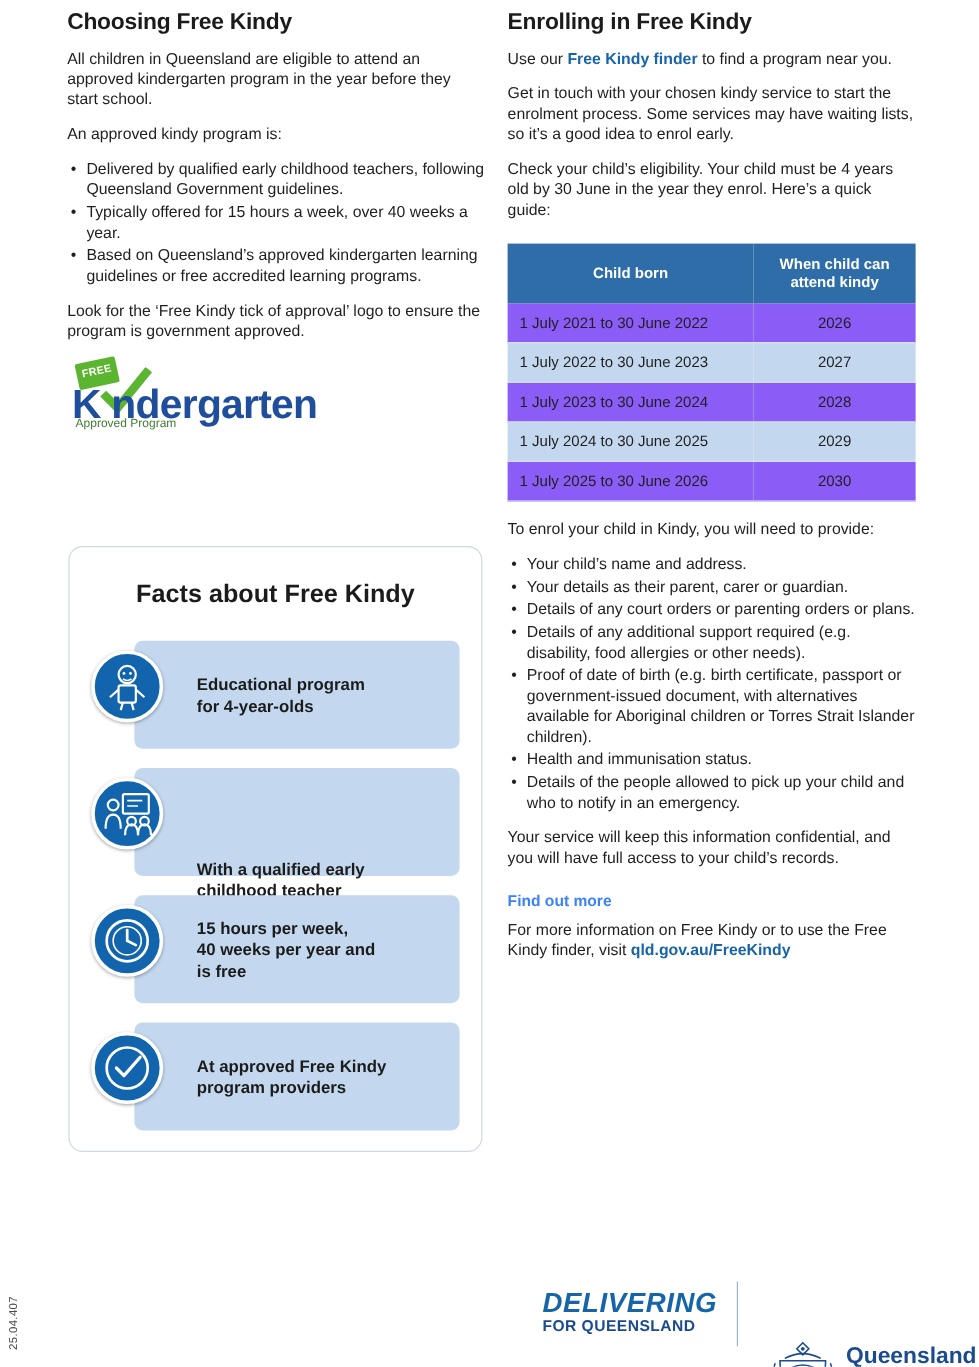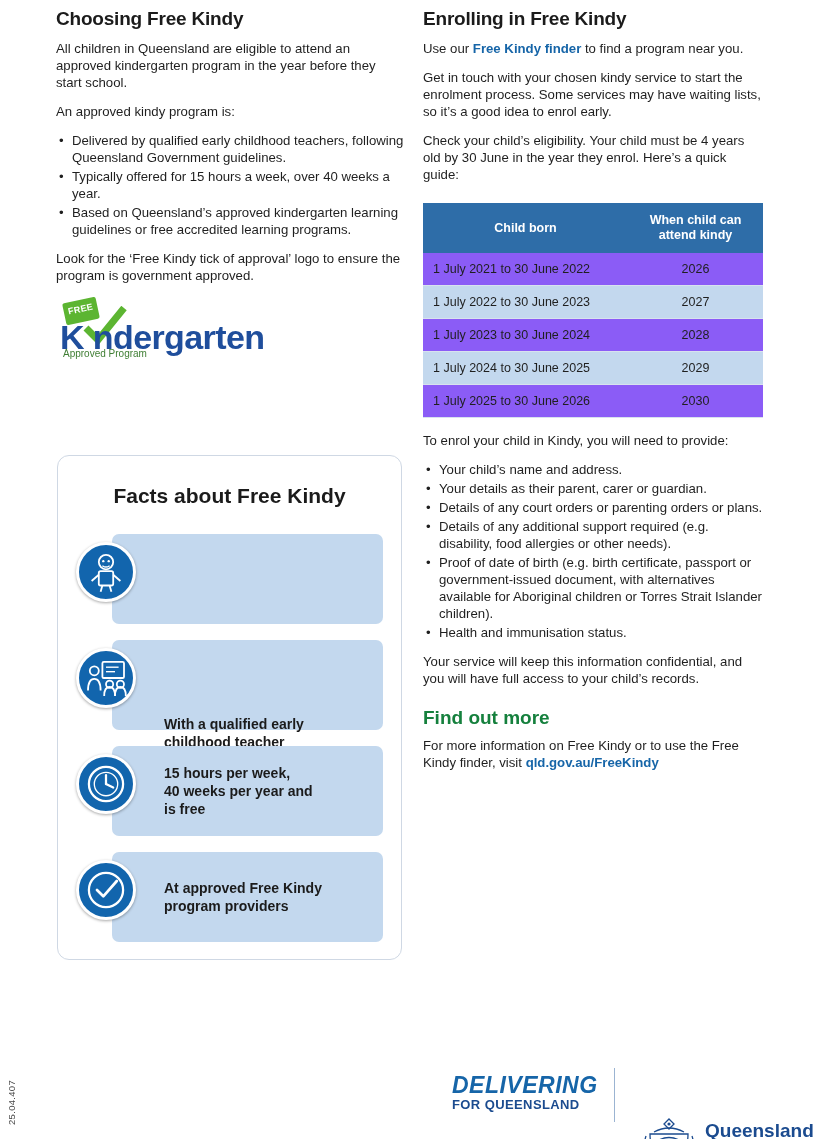--- a/index.html
+++ b/index.html
@@ -196,24 +196,24 @@
     padding: 9px 8px;
     color: #1f1f1f;
   }
   table.kindy-table tbody td.c1 { text-align: left; padding-left: 10px; }
   table.kindy-table tbody td.c2 { text-align: center; }
   table.kindy-table tbody tr.odd td { background: #8b5cf6; }
   table.kindy-table tbody tr.even td { background: #c3d8ee; }
   table.kindy-table tbody tr td { border-bottom: 1px solid #d8e2ee; }
 
   h2.find-title {
-    font-size: 19px;
+    font-size: 13px;
     font-weight: bold;
     margin: 20px 0 8px 0;
-    color: #15803d;
+    color: #3b82f6;
   }
   .delivering {
     position: absolute;
     left: 452px;
     top: 1073px;
     width: 140px;
   }
   .delivering .d1 {
     font-size: 23px;
     font-weight: bold;
@@ -309,20 +309,22 @@
           <circle cx="27" cy="18" r="1.3" fill="#ffffff"></circle>
           <circle cx="33" cy="18" r="1.3" fill="#ffffff"></circle>
           <path d="M26 23 q4 3 8 0" stroke="#ffffff" stroke-width="1.5" fill="none"></path>
           <rect x="22" y="29" width="16" height="16" rx="2" fill="none" stroke="#ffffff" stroke-width="2"></rect>
           <line x1="22" y1="33" x2="14" y2="40" stroke="#ffffff" stroke-width="2"></line>
           <line x1="38" y1="33" x2="46" y2="40" stroke="#ffffff" stroke-width="2"></line>
           <line x1="26" y1="45" x2="24" y2="52" stroke="#ffffff" stroke-width="2"></line>
           <line x1="34" y1="45" x2="36" y2="52" stroke="#ffffff" stroke-width="2"></line>
         </svg>
       </div>
+      <div class="fact-text" style="white-space:pre-line;">Educational program
+for 4-year-olds</div>
     </div>
 
     <div class="fact-row">
       <div class="fact-pill"></div>
       <div class="fact-circle">
         <svg viewBox="0 0 60 60" width="54" height="54" style="position:absolute;left:0;top:0;">
           <rect x="26" y="12" width="24" height="18" rx="1.5" fill="none" stroke="#ffffff" stroke-width="2"></rect>
           <line x1="30" y1="18" x2="44" y2="18" stroke="#ffffff" stroke-width="1.5"></line>
           <line x1="30" y1="23" x2="40" y2="23" stroke="#ffffff" stroke-width="1.5"></line>
           <circle cx="17" cy="22" r="5" fill="none" stroke="#ffffff" stroke-width="2"></circle>
@@ -405,20 +407,21 @@
     </table>
 
     <p class="body">To enrol your child in Kindy, you will need to provide:</p>
     <ul class="bullets">
       <li>Your child’s name and address.</li>
       <li>Your details as their parent, carer or guardian.</li>
       <li>Details of any court orders or parenting orders or plans.</li>
       <li>Details of any additional support required (e.g. disability, food allergies or other needs).</li>
       <li>Proof of date of birth (e.g. birth certificate, passport or government-issued document, with alternatives available for Aboriginal children or Torres Strait Islander children).</li>
       <li>Health and immunisation status.</li>
+      <li>Details of the people allowed to pick up your child and who to notify in an emergency.</li>
     </ul>
 
     <p class="body">Your service will keep this information confidential, and you will have full access to your child’s records.</p>
 
     <h2 class="find-title">Find out more</h2>
     <p class="body"><span>For more information on Free Kindy or to use the Free Kindy finder, visit </span><a class="link" href="#">qld.gov.au/FreeKindy</a></p>
   </div>
 
   <div class="delivering">
     <div class="d1">DELIVERING</div>

